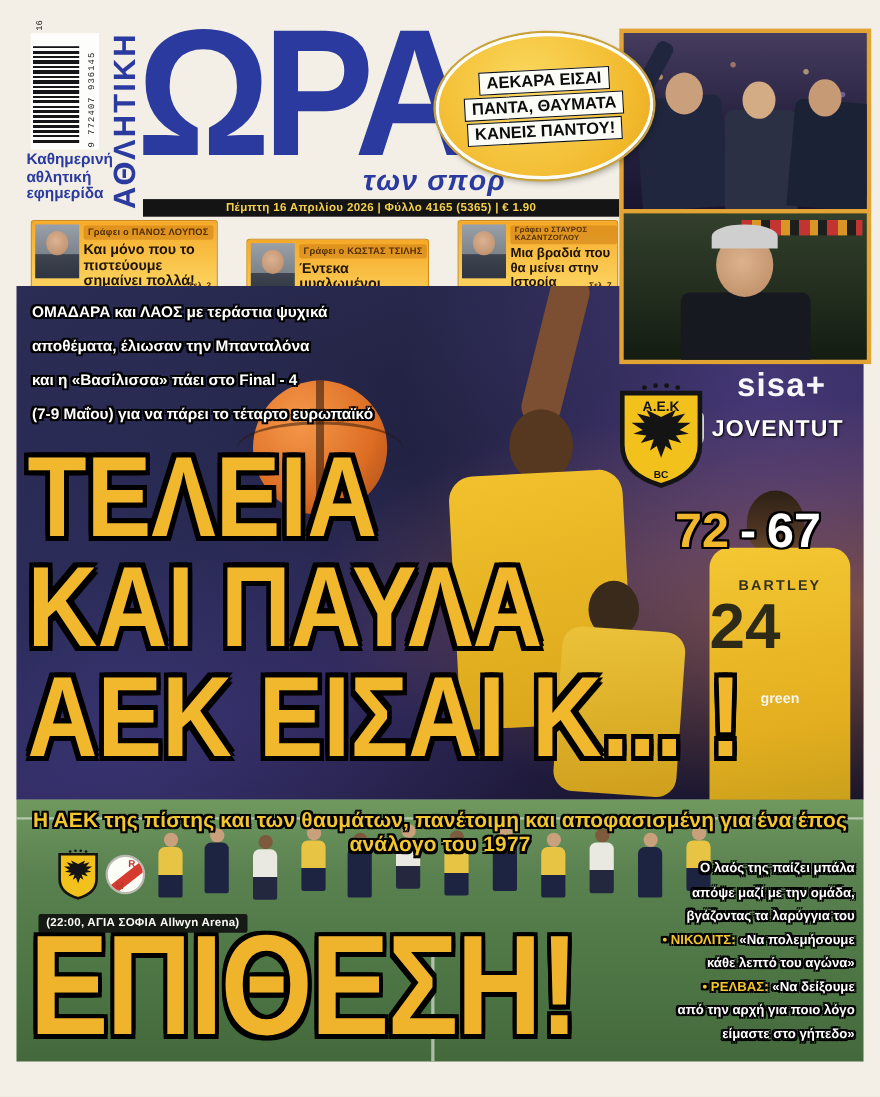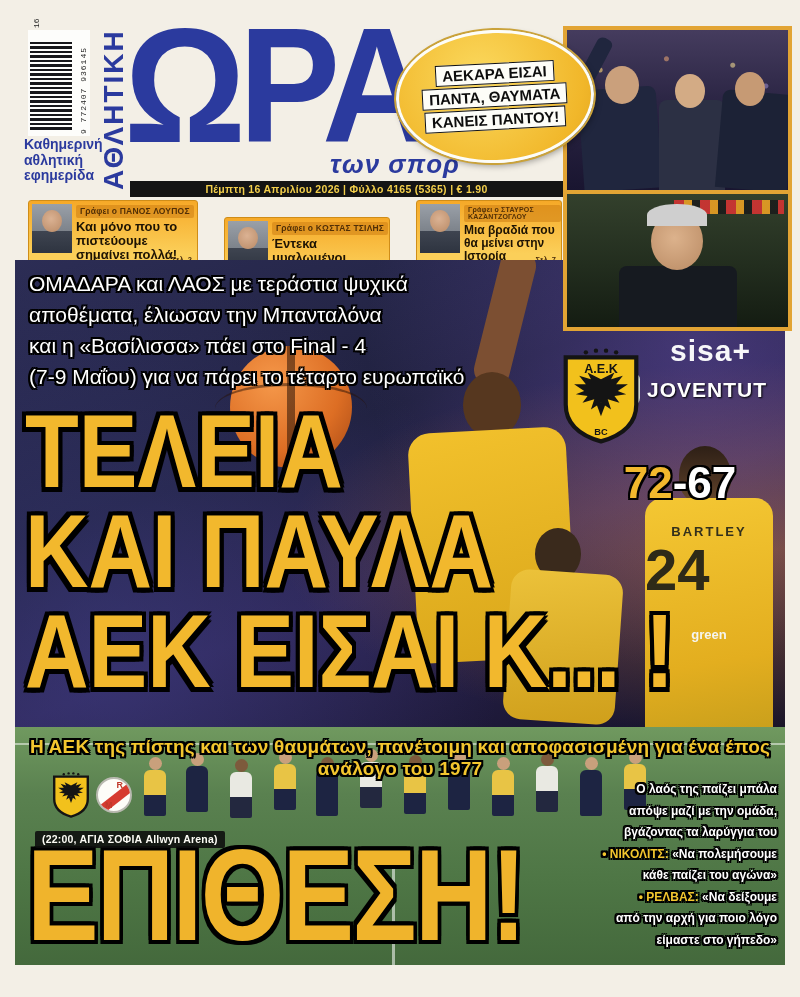--- a/index.html
+++ b/index.html
@@ -67,32 +67,32 @@
       radial-gradient(ellipse at 99% 62%, rgba(238,140,42,.42), transparent 46%),
       radial-gradient(circle at 12% 85%, rgba(70,70,150,.45), transparent 50%),
       linear-gradient(160deg,#2c2d55 0%, #20213f 38%, #2c2452 62%, #141228 100%); }
   .ball { position:absolute; left:215px; top:86px; width:122px; height:122px; border-radius:50%;
     background:radial-gradient(circle at 35% 30%, #f5984a, #dd6e24 58%, #a84a16 95%); }
   .ball::before { content:""; position:absolute; inset:0; border-radius:50%;
     background:linear-gradient(to right, transparent 47%, rgba(40,18,6,.55) 47% 53%, transparent 53%); }
   .ball::after { content:""; position:absolute; left:-12%; top:30%; width:124%; height:40%;
     border-radius:50%; border-top:3px solid rgba(40,18,6,.5); }
   .fig { position:absolute; }
-  .lead { position:absolute; left:14px; top:8px; width:540px; color:#fff; font-weight:400; font-size:21px; line-height:31px; z-index:3; }
+  .lead { position:absolute; left:14px; top:8px; width:540px; color:#fff; font-weight:700; font-size:14px; line-height:31px; z-index:3; }
   .headline { position:absolute; left:10px; top:142px; z-index:3; }
   .headline div { font-size:88px; font-weight:900; color:#f2b82d; line-height:100px; letter-spacing:0px;
     transform:scale(1.0,1.18); transform-origin:left center; white-space:nowrap; }
   .score-panel { position:absolute; right:4px; top:74px; width:232px; z-index:3; text-align:center; }
   .brandrow { color:#fff; font-weight:800; font-size:30px; letter-spacing:1px; text-align:right; padding-right:30px; opacity:.96; }
   .jorow { display:flex; align-items:center; justify-content:flex-end; gap:7px; margin-top:6px; padding-right:14px; }
   .cb-badge { width:26px; height:32px; border-radius:5px 5px 8px 8px; background:linear-gradient(90deg,#0e3d2d 50%, #0a241c 50%);
     border:2px solid #cfd6cf; color:#eef; font-size:10px; font-weight:900; display:flex; align-items:center; justify-content:center; }
   .joventut { color:#fff; font-size:21px; font-weight:900; letter-spacing:1px; text-shadow:1px 1px 2px #000; }
   .crest-large { position:absolute; left:10px; top:12px; }
-  .scorerow { margin-top:52px; padding-left:30px; font-size:44px; font-weight:900; display:flex; justify-content:center; }
+  .scorerow { margin-top:52px; padding-left:30px; font-size:44px; font-weight:900; display:flex; justify-content:center; gap:10px; }
   .scorerow .hs { color:#f2b82d; }
   .scorerow .sep,.scorerow .as { color:#fff; }
   .jersey24 { position:absolute; left:630px; top:238px; width:128px; height:230px; border-radius:18px 18px 0 0;
     background:linear-gradient(170deg,#f4c733 0%, #e3ae1f 70%, #caa01c 100%); z-index:2; }
   .jersey24 .jname { text-align:center; margin-top:26px; font-size:13px; font-weight:800; color:#33301c; letter-spacing:2px; }
   .jersey24 .jnum { text-align:left; font-size:58px; font-weight:900; color:#2e2a18; line-height:62px; }
   .jersey24 .jspons { text-align:center; margin-top:26px; font-size:13px; font-weight:700; color:#f5f5ef; }
   .head24 { position:absolute; left:664px; top:186px; width:52px; height:58px; border-radius:50% 50% 42% 42%;
     background:linear-gradient(180deg,#2e2016 0%, #4c3422 60%, #6a4a30 100%); z-index:2; }
   
@@ -281,21 +281,21 @@
     <div class="big-headline o4">ΕΠΙΘΕΣΗ!</div>
 
     <div class="side-quotes">
       <div class="o2">Ο λαός της παίζει μπάλα</div>
       <div class="o2">απόψε μαζί με την ομάδα,</div>
       <div class="o2">βγάζοντας τα λαρύγγια του</div>
       <div class="o2">
         <span class="yn">• ΝΙΚΟΛΙΤΣ:</span>
         <span>«Να πολεμήσουμε</span>
       </div>
-      <div class="o2">κάθε παίζει του αγώνα»</div>
+      <div class="o2">κάθε λεπτό του αγώνα»</div>
       <div class="o2">
         <span class="yn">• ΡΕΛΒΑΣ:</span>
         <span>«Να δείξουμε</span>
       </div>
       <div class="o2">από την αρχή για ποιο λόγο</div>
       <div class="o2">είμαστε στο γήπεδο»</div>
     </div>
   </div>
 
 </div>

